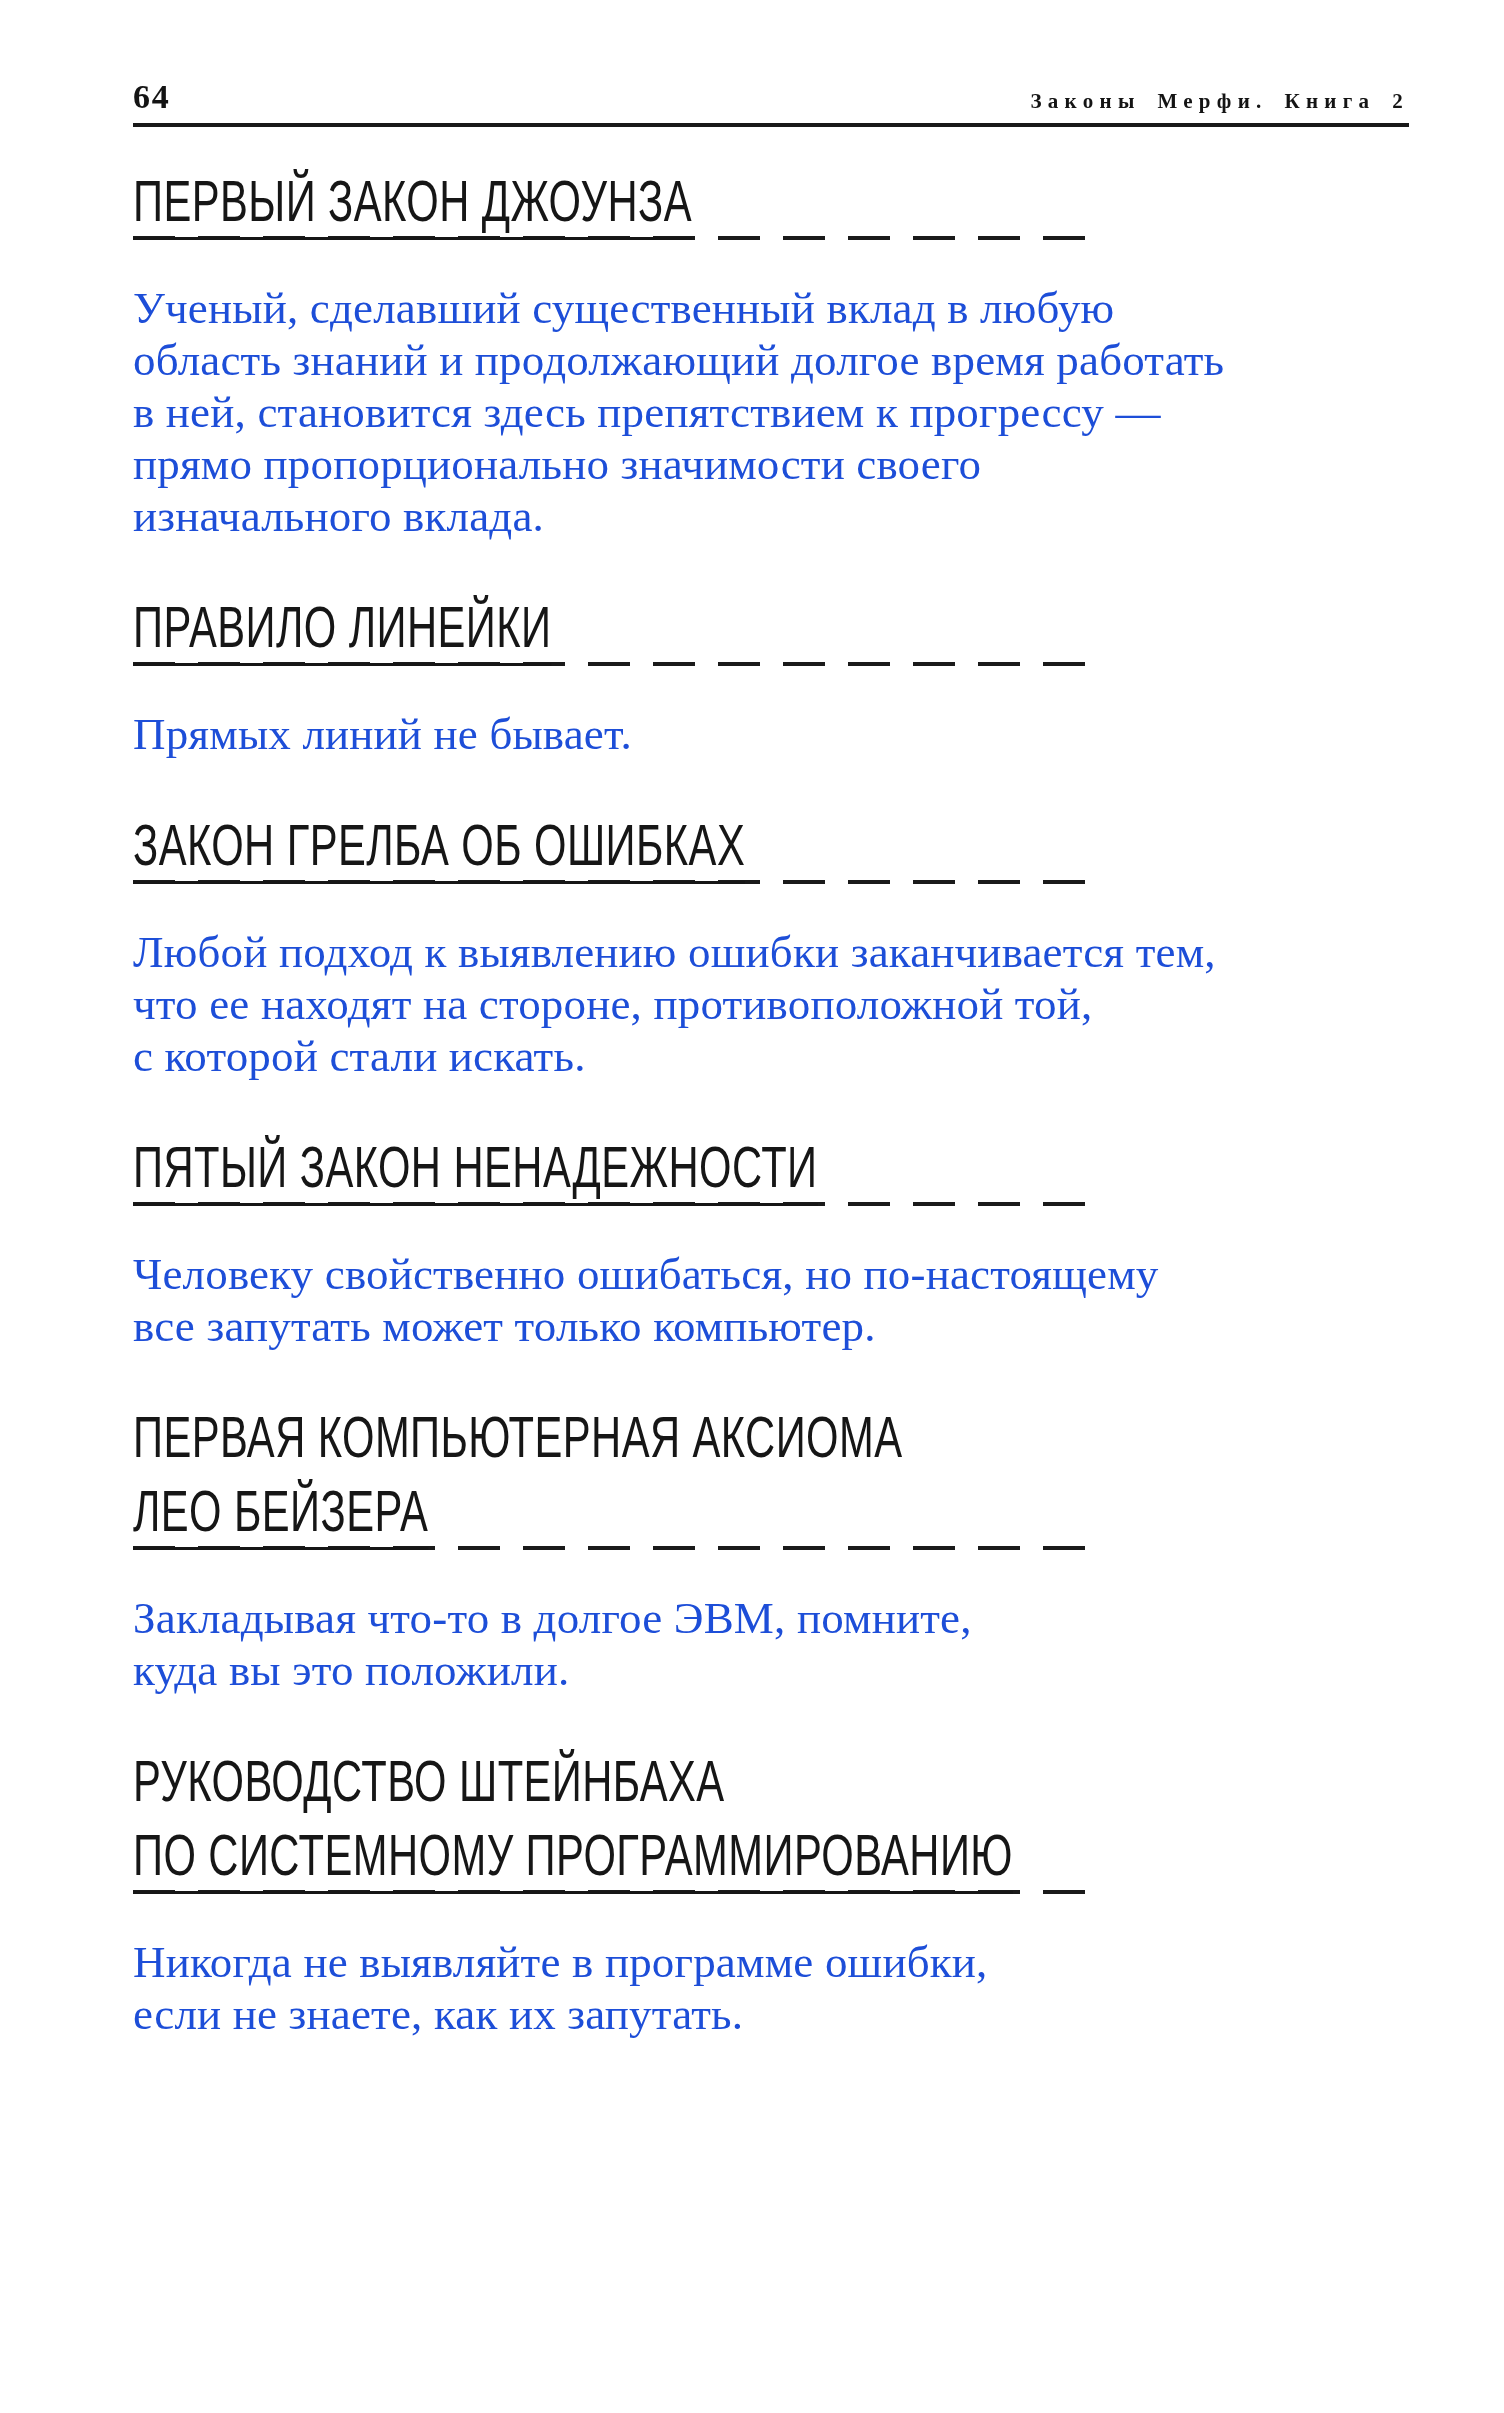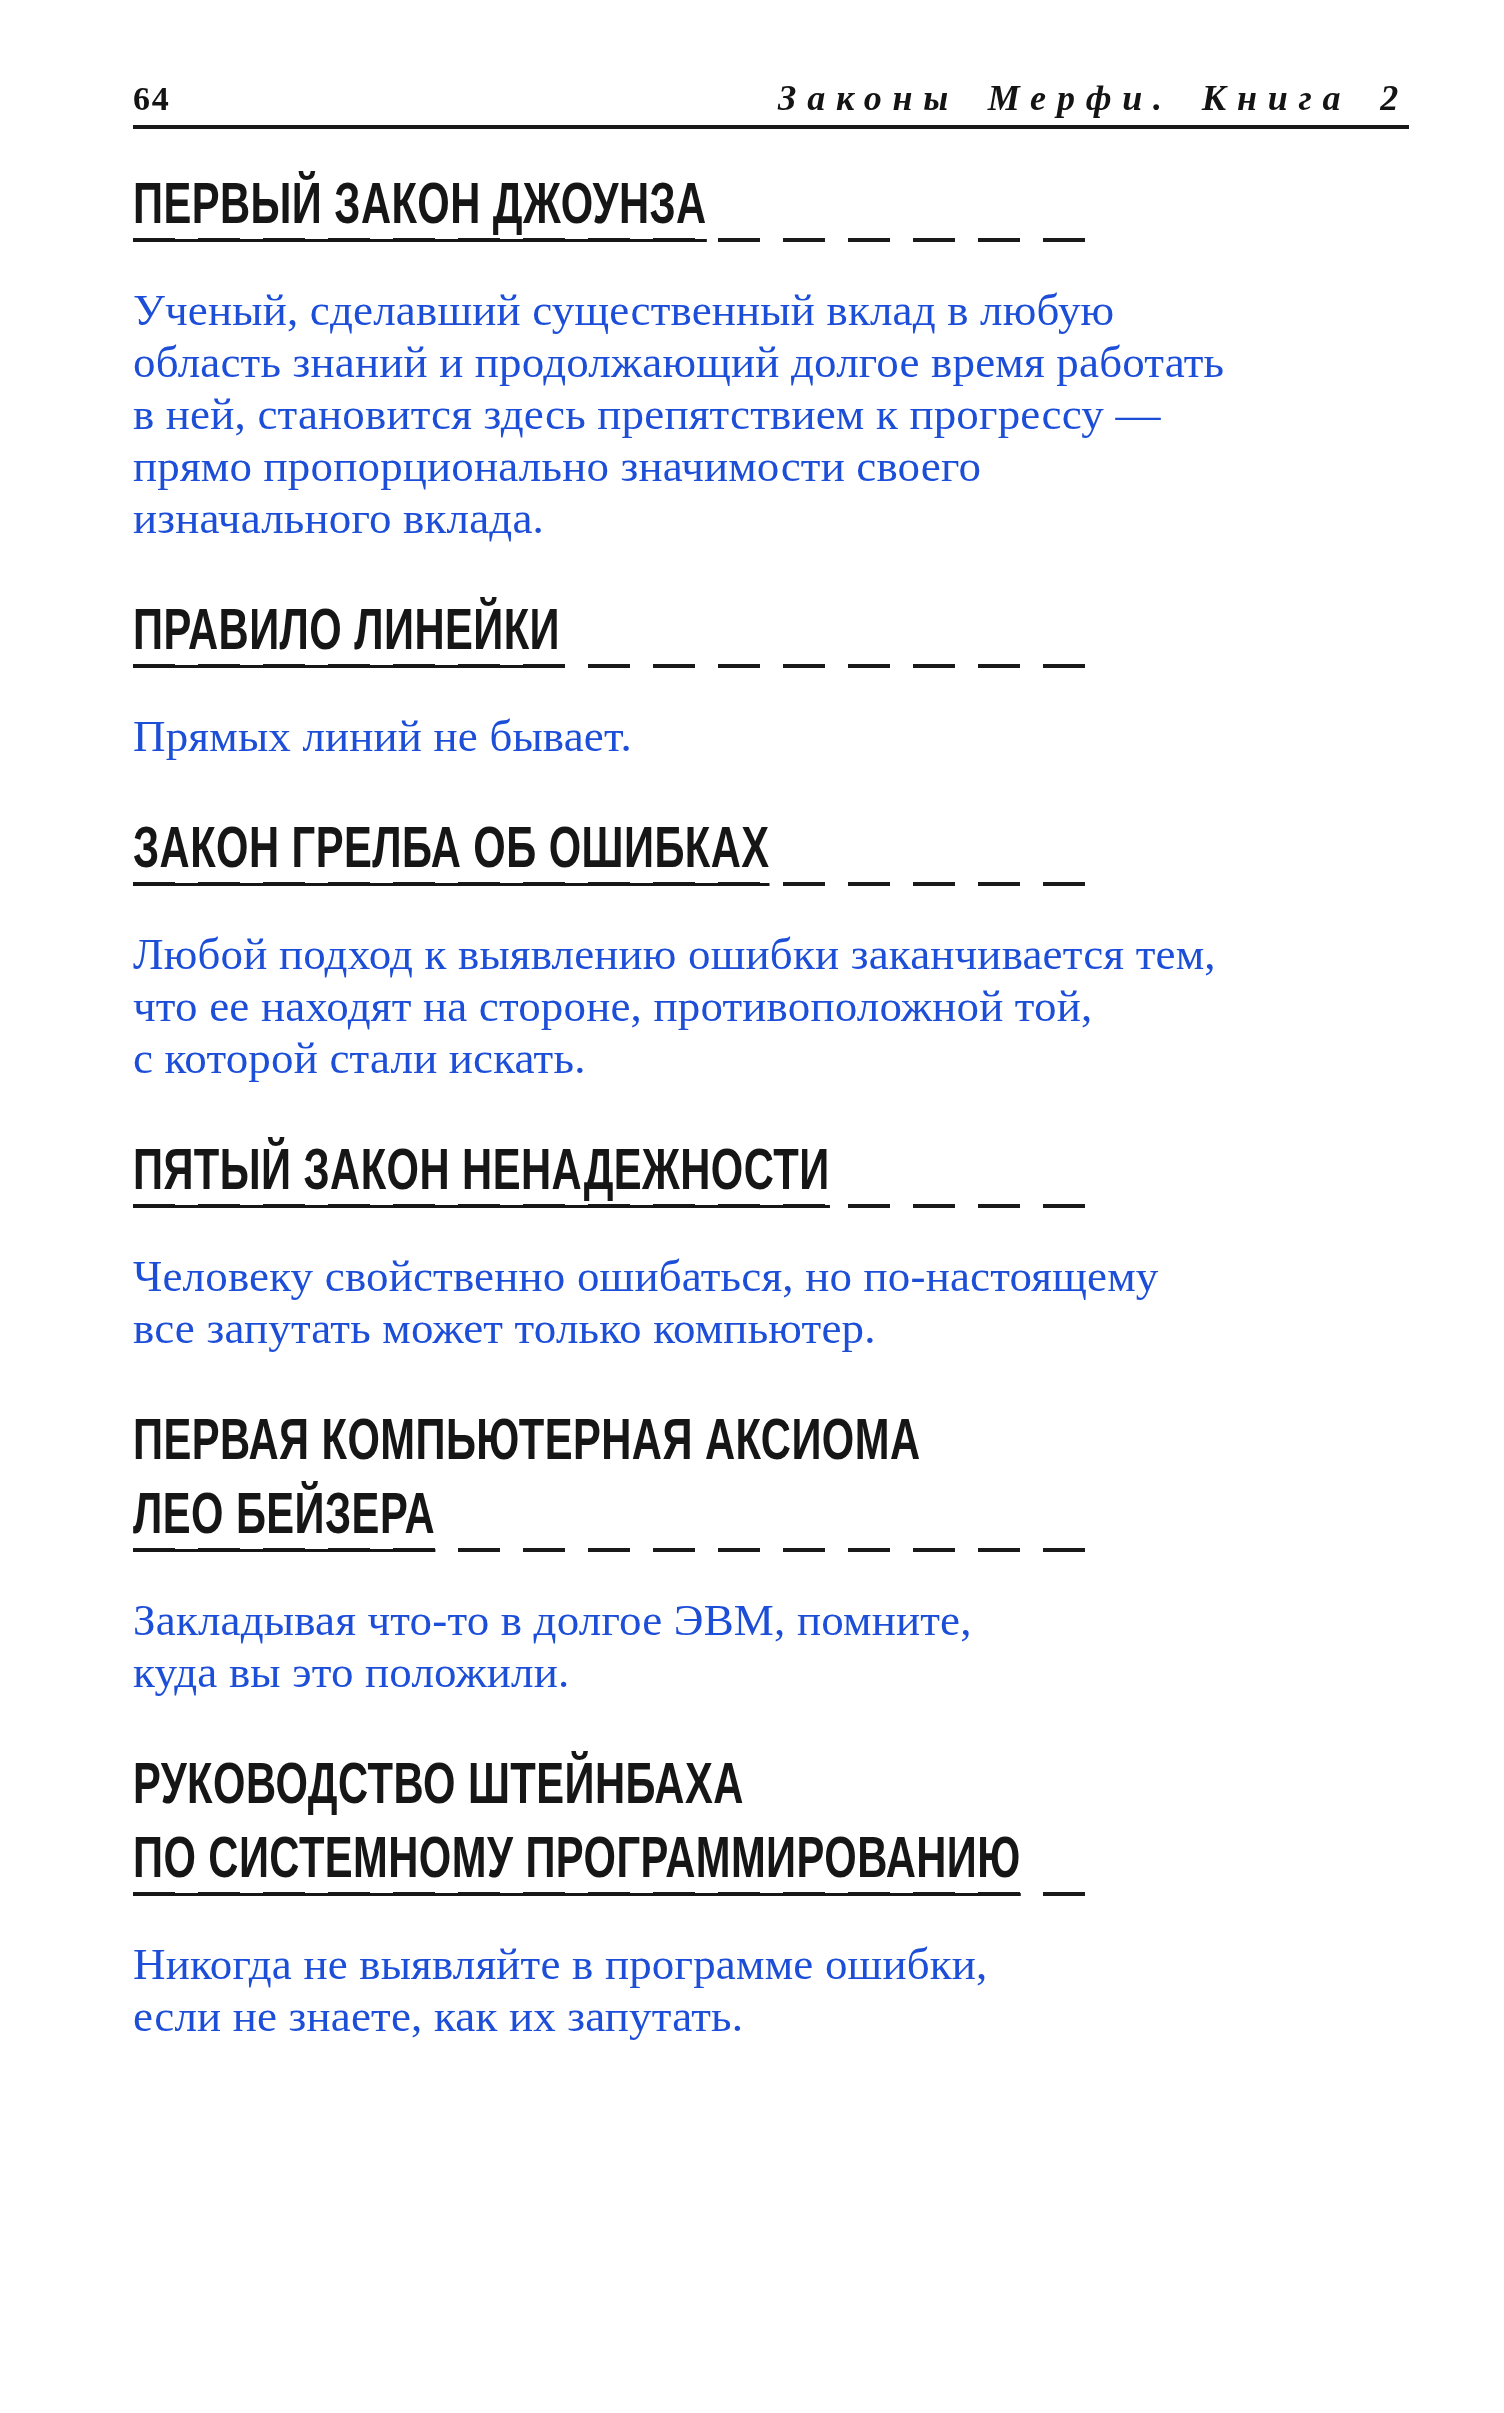--- a/index.html
+++ b/index.html
@@ -28,39 +28,38 @@
   .page-num {
     font-family: "Liberation Serif", serif;
     font-weight: bold;
     font-size: 34px;
     line-height: 1;
     letter-spacing: 0.05em;
   }
   .page-title {
     font-family: "Liberation Serif", serif;
     font-weight: bold;
-    font-size: 36px;
+    font-size: 21px;
     line-height: 1;
     letter-spacing: 0.30em;
     word-spacing: 0.25em;
     white-space: nowrap;
-    font-style: italic;
   }
   .rule {
     margin-top: 8.6px;
     border-top: 4.8px solid #191919;
   }
   
   .law { margin-top: 56px; }
   .law--first { margin-top: 45px; }
 
   .law-heading {
     width: 968px;
     font-family: "Liberation Sans", sans-serif;
-    font-weight: bold;
+    font-weight: normal;
     color: #161616;
     margin-top: 28px;
   }
   .hl {
     position: relative;
     font-size: 0;               
     white-space: nowrap;
   }
   .hl + .hl { margin-top: 16px; }
   .hl.u::after {                

